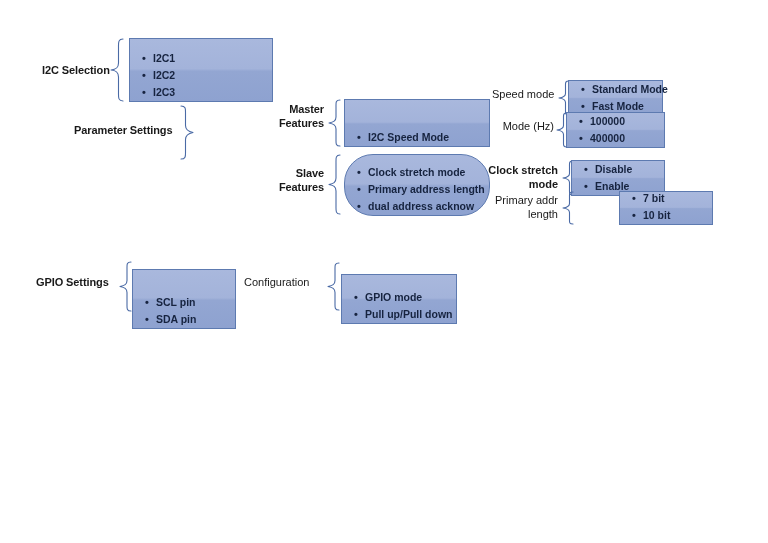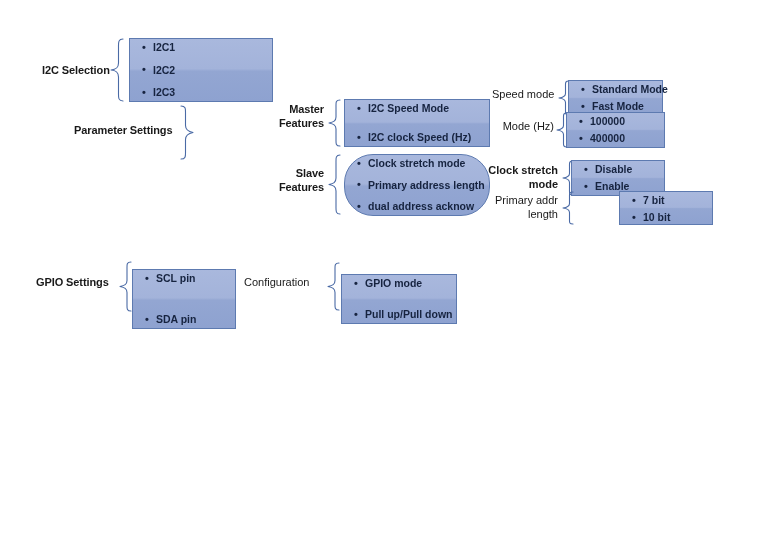--- a/index.html
+++ b/index.html
@@ -24,21 +24,21 @@
   }
 
   
   .box {
     position: absolute;
     box-sizing: border-box;
     border: 1px solid #5d7ab0;
     background: linear-gradient(to bottom, #a9b8dd 0%, #a3b3da 48%, #93a6d2 52%, #8ea2d0 100%);
     display: flex;
     flex-direction: column;
-    justify-content: space-between;
+    justify-content: flex-end;
     padding: 0 12px 0 12px;
   }
   .box .li {
     position: relative;
     font-weight: bold;
     font-size: 10.5px;
     line-height: 17px;
     color: #16233f;
     padding-left: 11px;
     white-space: nowrap;
@@ -109,21 +109,20 @@
   </div>
 
   <div class="brace" style="left:328px; top:99px; width:13px; height:48px;">
     <svg width="13" height="48" viewBox="0 0 13 48">
       <path d="M12 1 C7.5 1 8 4 8 7.5 L8 18 C8 22 5.5 23 1 24 C5.5 25 8 26 8 30 L8 40.5 C8 44 7.5 47 12 47"></path>
     </svg>
   </div>
 
   <div class="box" style="left:344px; top:99px; width:146px; height:48px;">
     <div class="li">I2C Speed Mode</div>
-    <div class="li">I2C clock  Speed (Hz)</div>
   </div>
 
   <div class="label right" style="left:492px; top:88px; width:62px;">Speed mode</div>
 
   <div class="brace" style="left:558px; top:80px; width:12px; height:36px;">
     <svg width="12" height="36" viewBox="0 0 12 36">
       <path d="M11 1 C7 1 7.5 3 7.5 6 L7.5 13.5 C7.5 16.5 5 17.5 1 18 C5 18.5 7.5 19.5 7.5 22.5 L7.5 30 C7.5 33 7 35 11 35"></path>
     </svg>
   </div>
 

